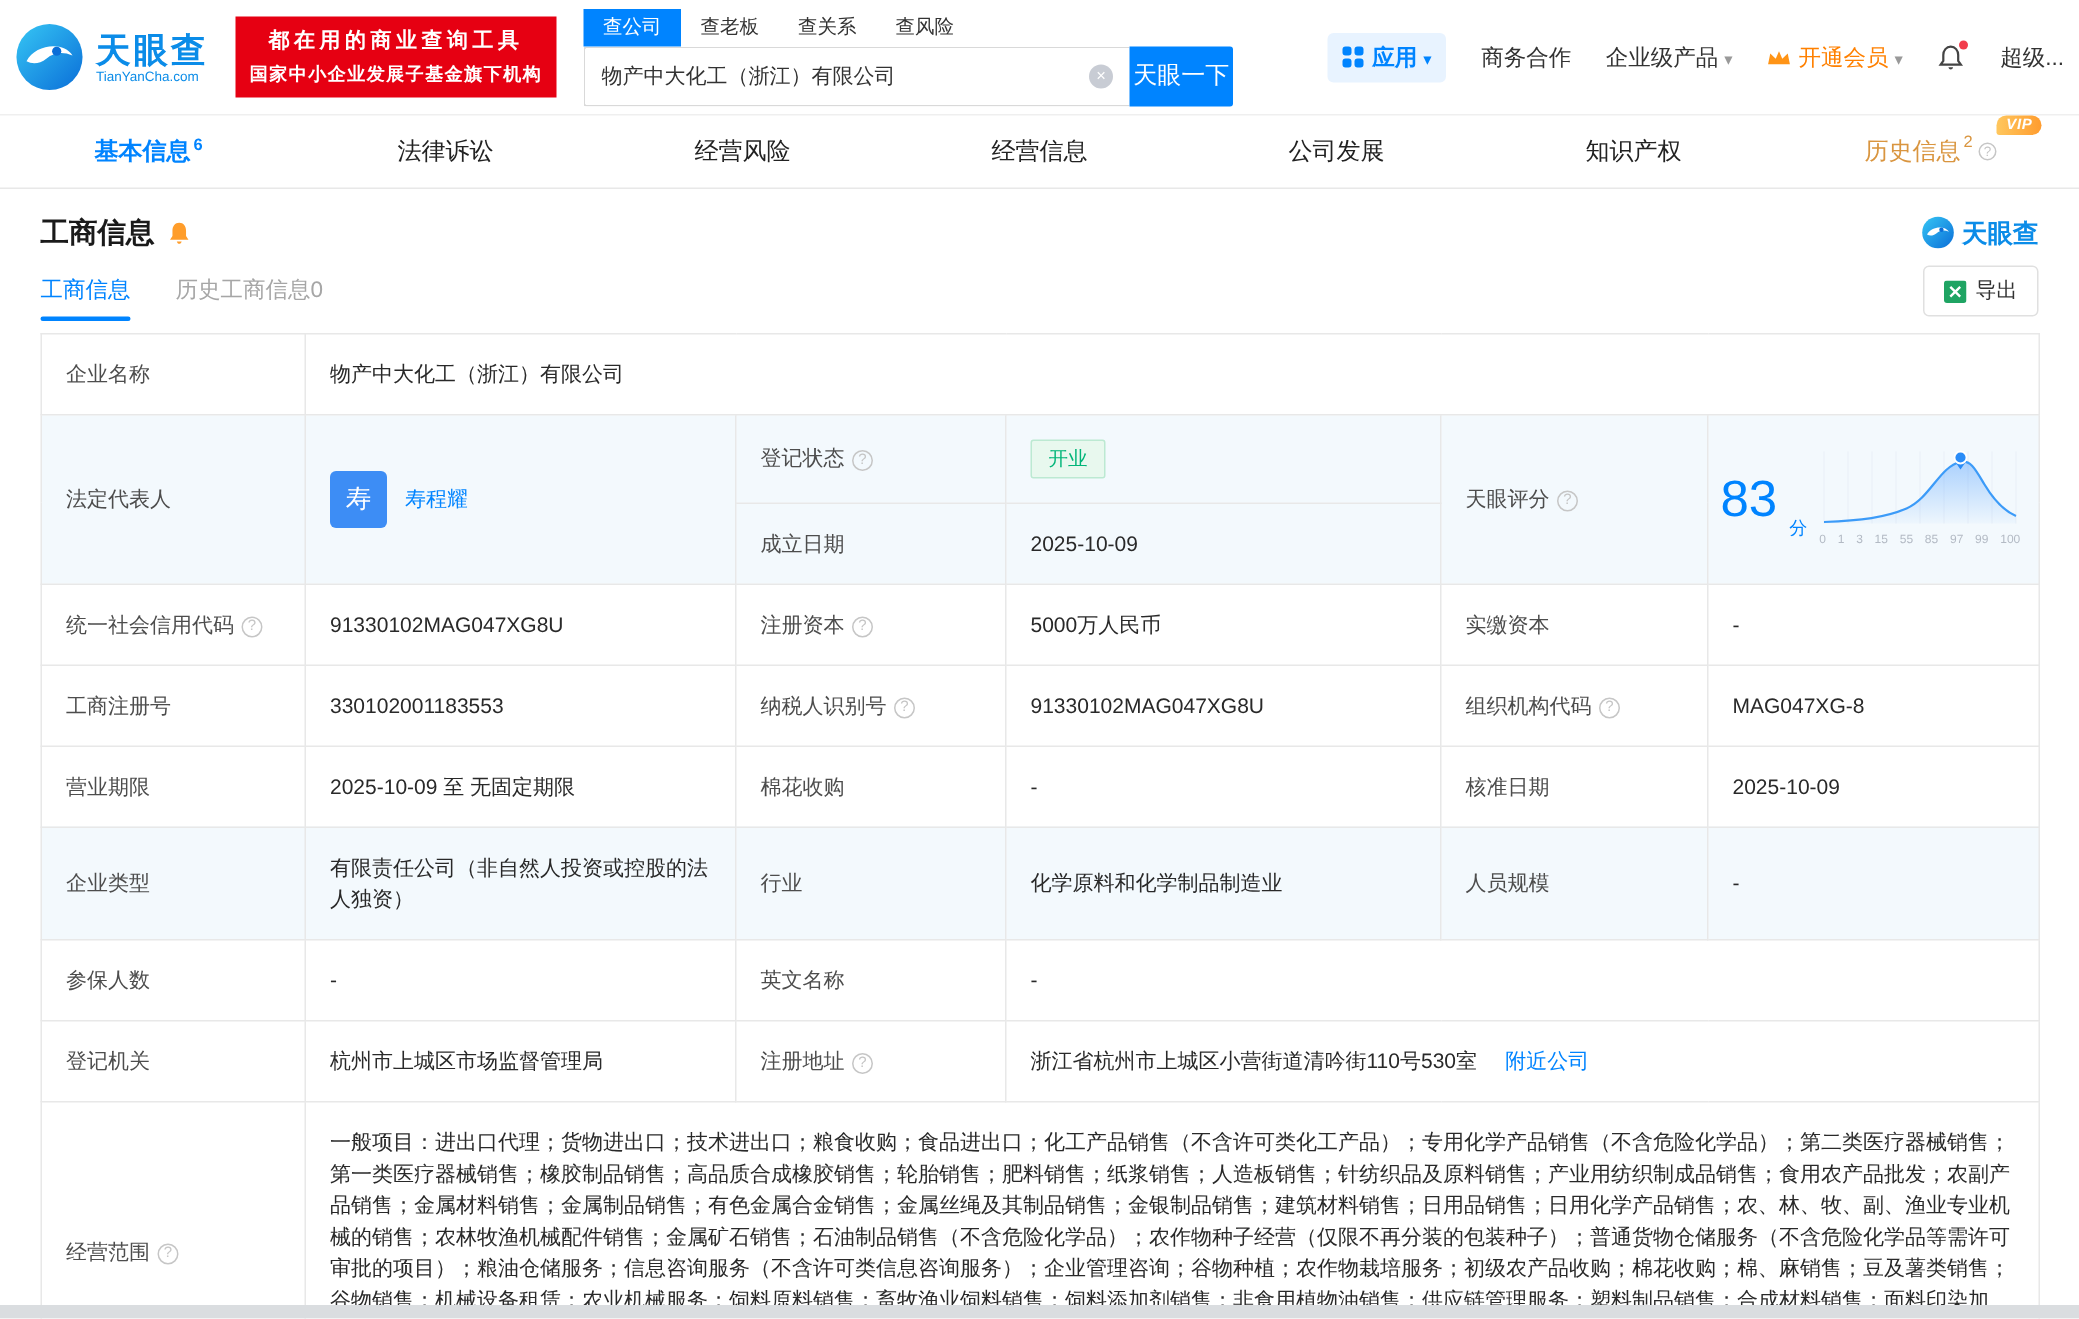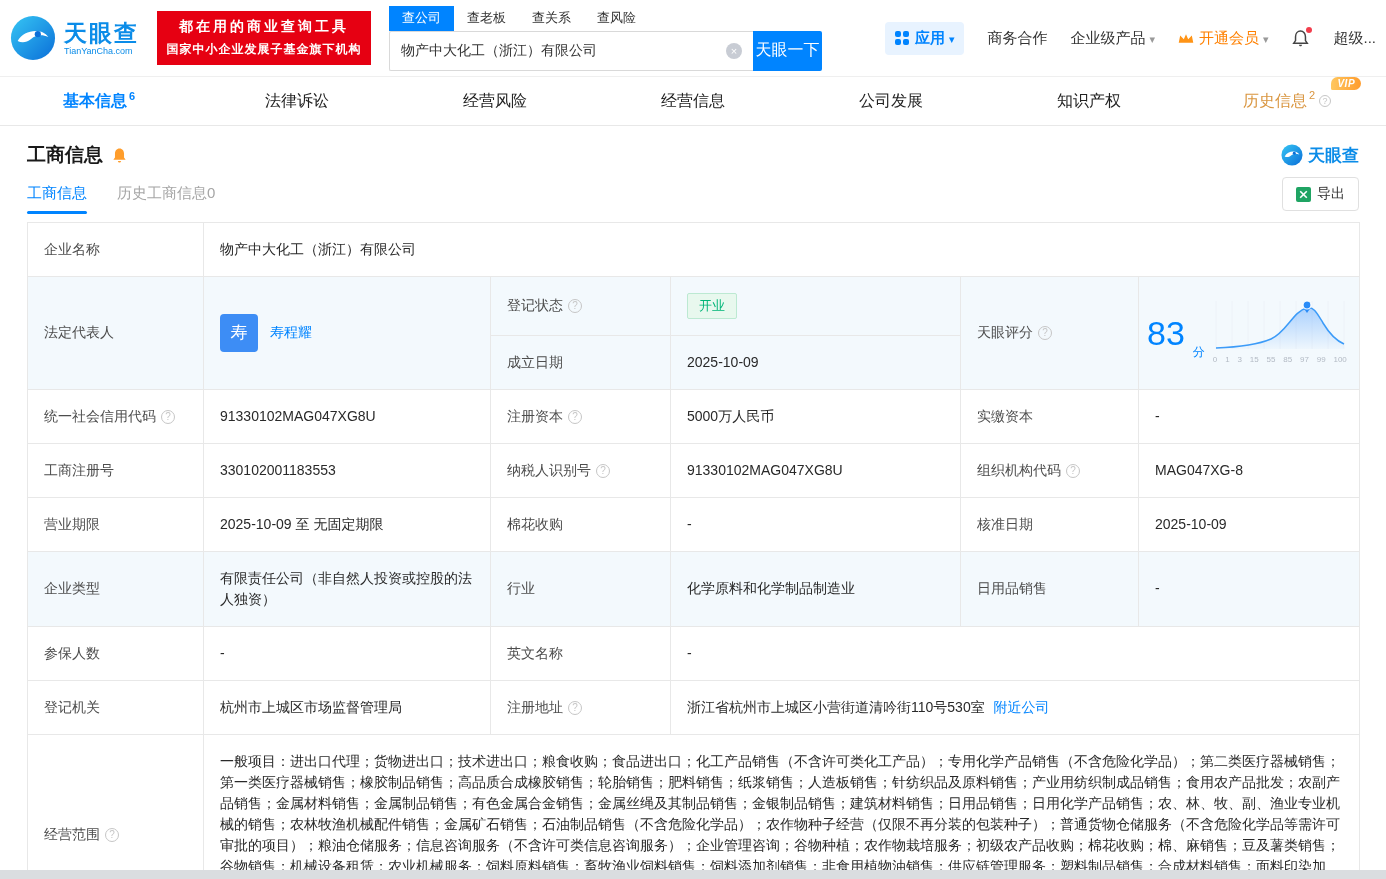--- a/index.html
+++ b/index.html
@@ -336,38 +336,38 @@
       <td>-</td>
       <td class="lbl"><span>核准日期</span></td>
       <td>2025-10-09</td>
     </tr>
 
     <tr class="tint">
       <td class="lbl"><span>企业类型</span></td>
       <td>有限责任公司（非自然人投资或控股的法人独资）</td>
       <td class="lbl"><span>行业</span></td>
       <td>化学原料和化学制品制造业</td>
-      <td class="lbl"><span>日用品销售</span></td>
+      <td class="lbl"><span>人员规模</span></td>
       <td>-</td>
     </tr>
 
     <tr>
       <td class="lbl"><span>参保人数</span></td>
       <td>-</td>
       <td class="lbl"><span>英文名称</span></td>
       <td colspan="3">-</td>
     </tr>
 
     <tr>
       <td class="lbl"><span>登记机关</span></td>
       <td>杭州市上城区市场监督管理局</td>
       <td class="lbl"><span>注册地址</span><span class="qi"></span></td>
       <td colspan="3">
         <span>浙江省杭州市上城区小营街道清吟街110号530室</span>
-        <span class="link" style="margin-left:5px;">附近公司</span>
+        <span class="link" style="margin-left:15px;">附近公司</span>
       </td>
     </tr>
 
     <tr>
       <td class="lbl"><span>经营范围</span><span class="qi"></span></td>
       <td colspan="5" class="scope">一般项目：进出口代理；货物进出口；技术进出口；粮食收购；食品进出口；化工产品销售（不含许可类化工产品）；专用化学产品销售（不含危险化学品）；第二类医疗器械销售；第一类医疗器械销售；橡胶制品销售；高品质合成橡胶销售；轮胎销售；肥料销售；纸浆销售；人造板销售；针纺织品及原料销售；产业用纺织制成品销售；食用农产品批发；农副产品销售；金属材料销售；金属制品销售；有色金属合金销售；金属丝绳及其制品销售；金银制品销售；建筑材料销售；日用品销售；日用化学产品销售；农、林、牧、副、渔业专业机械的销售；农林牧渔机械配件销售；金属矿石销售；石油制品销售（不含危险化学品）；农作物种子经营（仅限不再分装的包装种子）；普通货物仓储服务（不含危险化学品等需许可审批的项目）；粮油仓储服务；信息咨询服务（不含许可类信息咨询服务）；企业管理咨询；谷物种植；农作物栽培服务；初级农产品收购；棉花收购；棉、麻销售；豆及薯类销售；谷物销售；机械设备租赁；农业机械服务；饲料原料销售；畜牧渔业饲料销售；饲料添加剂销售；非食用植物油销售；供应链管理服务；塑料制品销售；合成材料销售；面料印染加工；常用有色金属冶炼(除依法须经批准的项目外，凭营业执照依法自主开展经营活动)。许可项目：食品销售；第三类医疗器械经营；农药批发；农药零售；药品进出口(依法须经批准的项目，经相关部门批准后方可开展经营活动，具体经营项目以审批结果为准)。</td>
     </tr>
   </tbody>
 </table>
 

